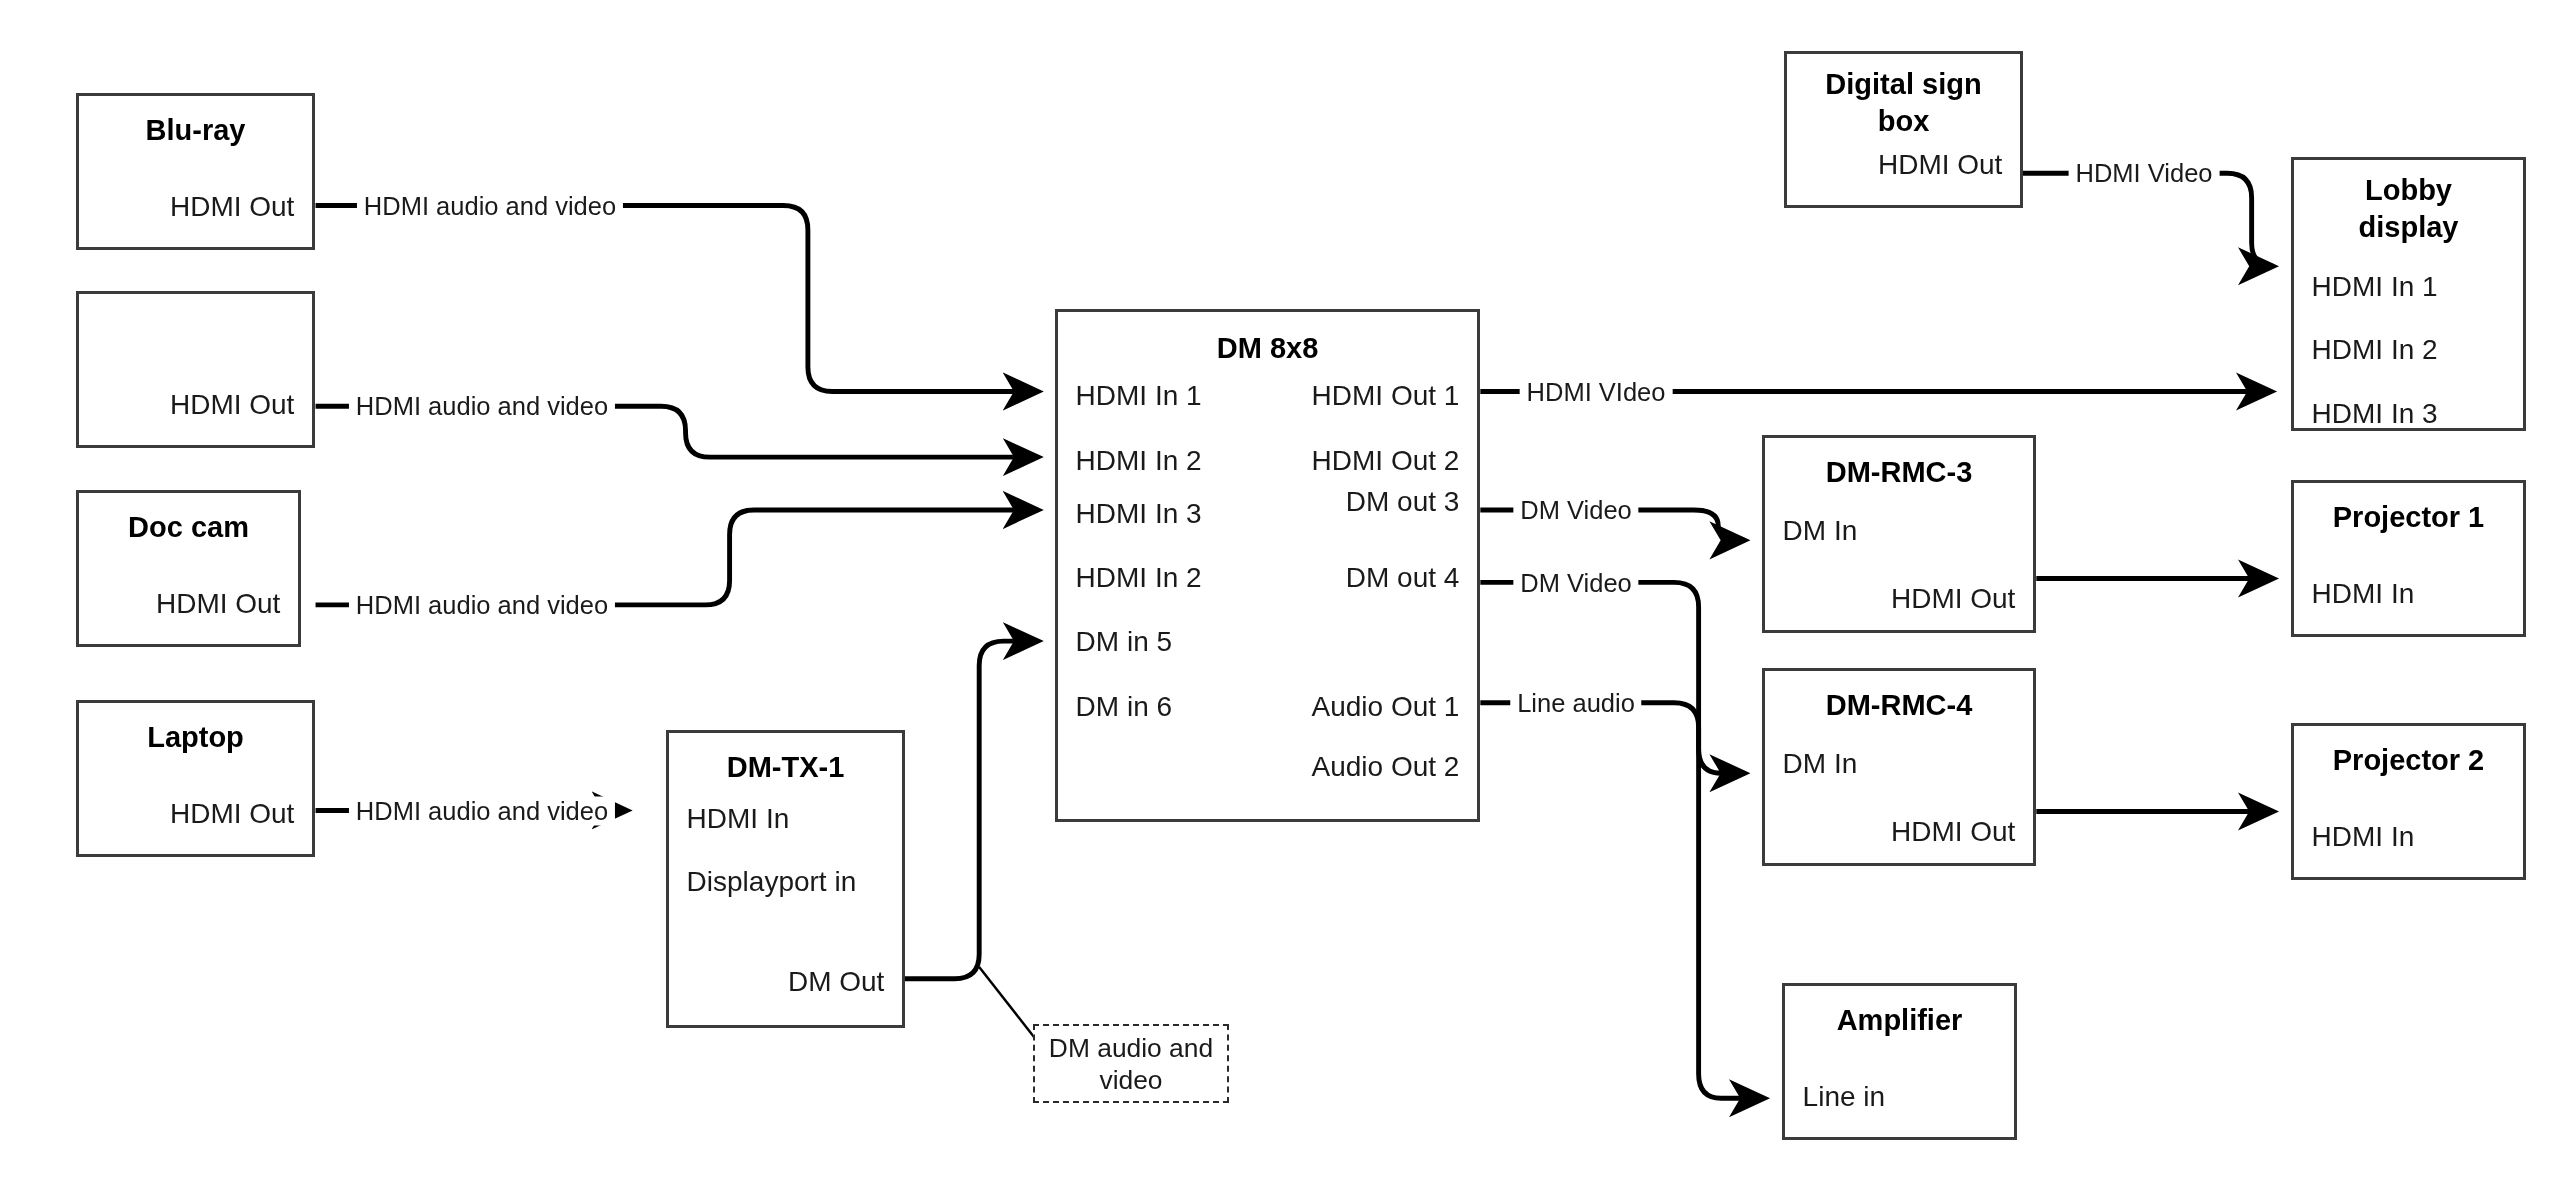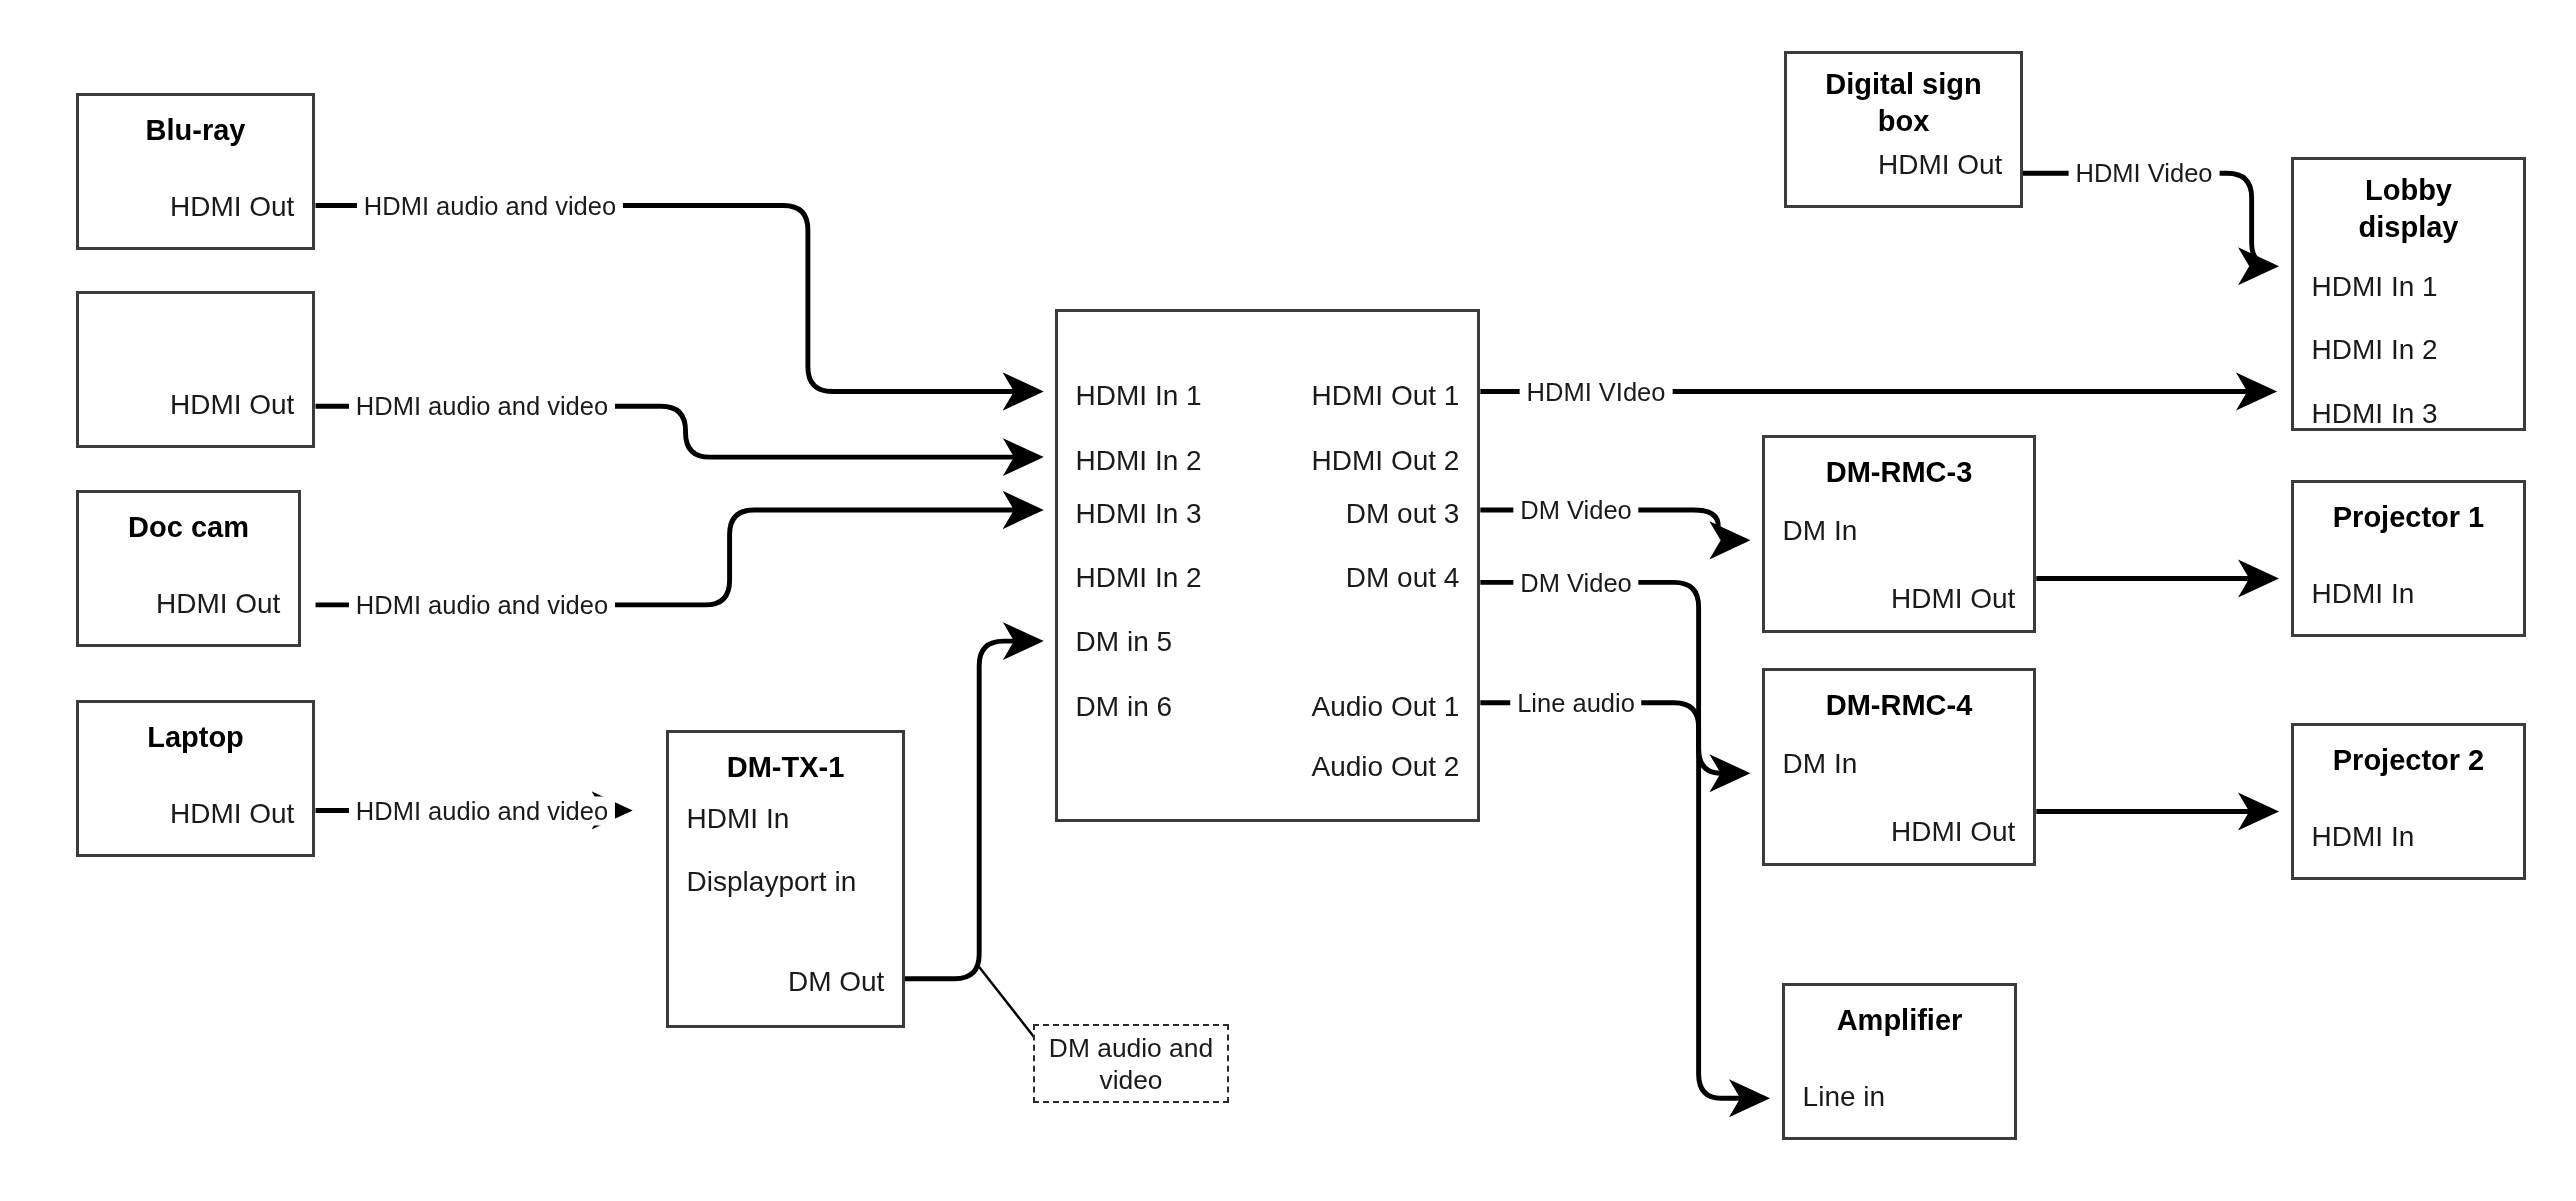--- a/index.html
+++ b/index.html
@@ -65,29 +65,30 @@
         <div class="title" style="top: 15.7px;">Laptop</div>
         <div class="port r" style="top: 94px;">HDMI Out</div>
       </div>
       <div class="node" style="left: 646px; top: 730px; width: 239px; height: 298px; margin-left: 20px;">
         <div class="title" style="top: 15.7px;">DM-TX-1</div>
         <div class="port l" style="top: 69px;">HDMI In</div>
         <div class="port l" style="top: 132px;">Displayport in</div>
         <div class="port r" style="top: 232px;">DM Out</div>
       </div>
       <div class="node" style="left: 1055px; top: 309px; width: 425px; height: 513px;">
+        <div class="title" style="top: 17.6px;">DM 8x8</div>
         <div class="port l" style="top: 67px;">HDMI In 1</div>
         <div class="port l" style="top: 132px;">HDMI In 2</div>
         <div class="port l" style="top: 185px;">HDMI In 3</div>
         <div class="port l" style="top: 249px;">HDMI In 2</div>
         <div class="port l" style="top: 313px;">DM in 5</div>
         <div class="port l" style="top: 378px;">DM in 6</div>
         <div class="port r" style="top: 67px;">HDMI Out 1</div>
         <div class="port r" style="top: 132px;">HDMI Out 2</div>
-        <div class="port r" style="top: 185px; text-align: center;">DM out 3</div>
+        <div class="port r" style="top: 173px; text-align: center;">DM out 3</div>
         <div class="port r" style="top: 249px;">DM out 4</div>
         <div class="port r" style="top: 378px;">Audio Out 1</div>
         <div class="port r" style="top: 438px;">Audio Out 2</div>
       </div>
       <div class="node" style="left: 1784px; top: 51px; width: 239px; height: 157px;">
         <div class="title" style="top: 11.7px;">Digital sign<br>box</div>
         <div class="port r" style="top: 94px;">HDMI Out</div>
       </div>
       <div class="node" style="left: 2291px; top: 157px; width: 235px; height: 274px;">
         <div class="title" style="top: 11.7px;">Lobby<br>display</div>

